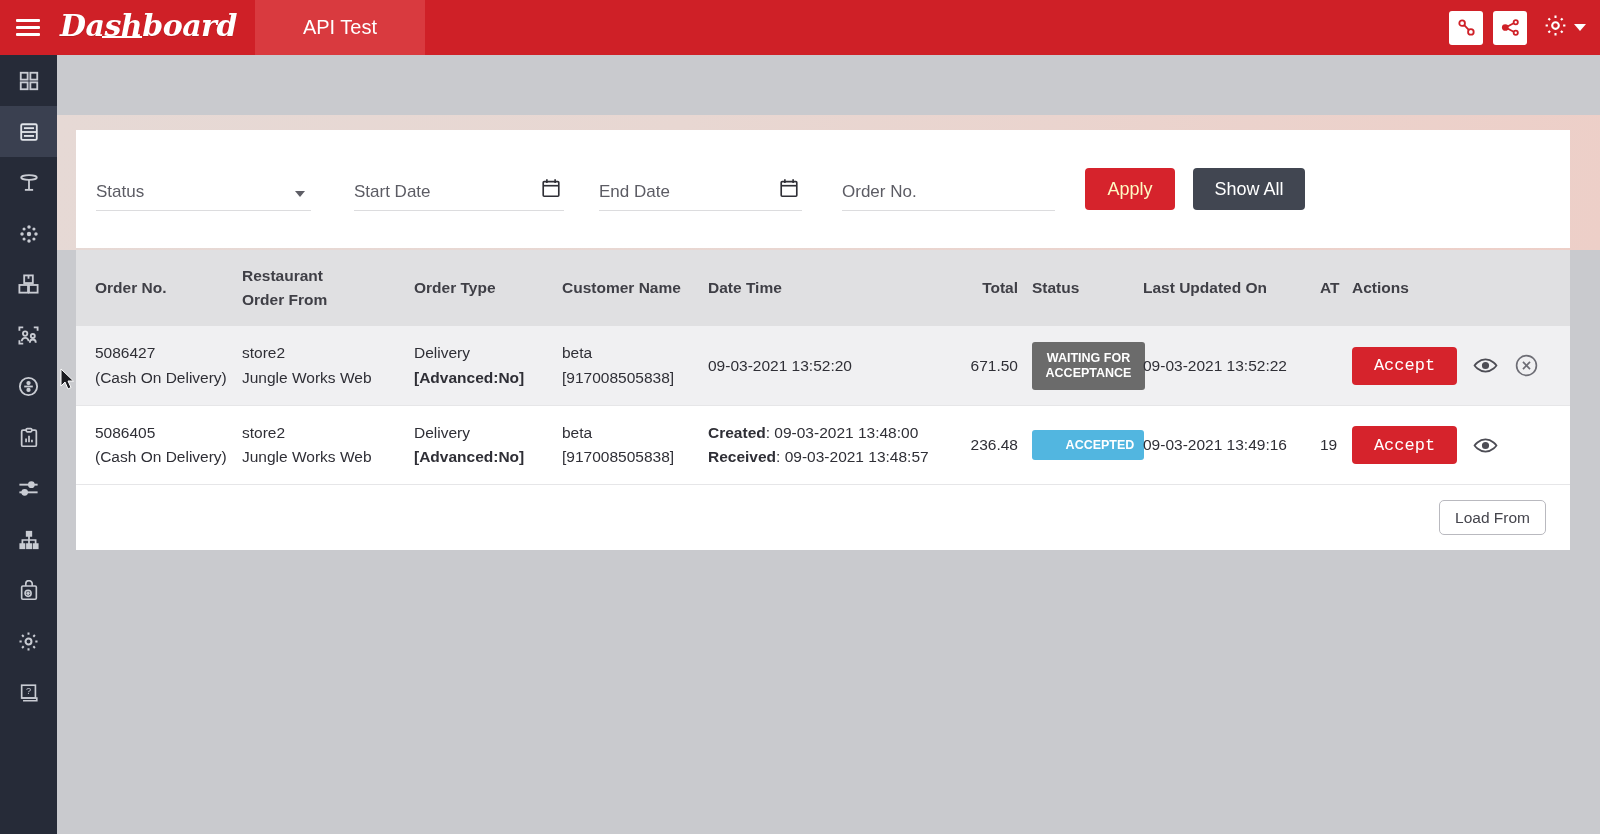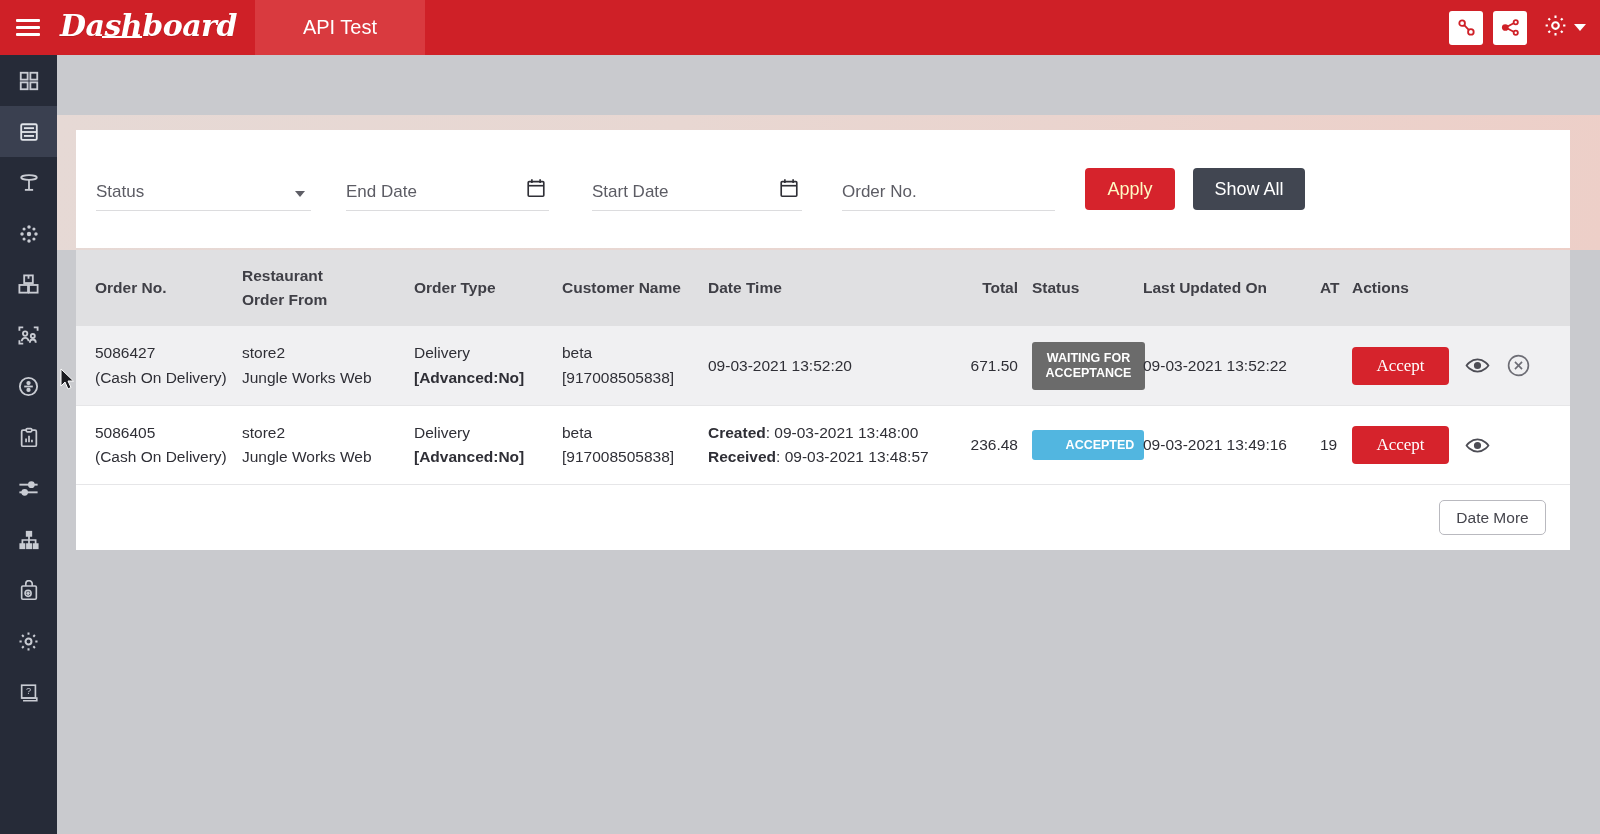--- a/index.html
+++ b/index.html
@@ -128,21 +128,21 @@
   .two-line div { line-height:1.55; }
   .bold { font-weight:bold; }
   .badge {
     display:inline-flex; align-items:center; justify-content:center; text-align:center;
     color:#fff; font-size:12.5px; font-weight:bold; border-radius:3px; line-height:1.2;padding-left:24px;
   }
   .badge-wait { background:#6b6b6b; width:113px; height:48px; padding:4px; }
   .badge-acc  { background:#52b6e0; width:112px; height:30px; }
   .btn-accept {
     background:#d6232c; color:#fff; border:none; border-radius:4px;
-    width:97px; height:38px; font-size:17px; cursor:pointer; font-family:Liberation Serif, serif;
+    width:105px; height:38px; font-size:17px; cursor:pointer; font-family:Liberation Mono, monospace;
   }
   .act-ic { margin-left:16px; cursor:pointer; display:flex; align-items:center; }
   .tfoot { height:66px; display:flex; align-items:center; justify-content:flex-end;
     padding-right:24px; border-top:1px solid #e6e6e8; }
   .btn-loadmore {
     background:#fff; color:#44444c; border:1px solid #b9b9bf; border-radius:5px;
     width:107px; height:35px; font-size:15.5px; cursor:pointer; font-family:inherit;
   }
 
   
@@ -307,35 +307,35 @@
   <div class="pinkband"></div>
 
   <div class="filtercard">
 
     <div class="field f-status">
       <span class="lbl">Status</span>
       <span class="sel-caret"></span>
       <span class="line"></span>
     </div>
 
-    <div class="field f-end">
-      <span class="lbl">End Date</span>
+    <div class="field f-start">
+      <span class="lbl">Start Date</span>
       <span class="cal-ic">
         <svg width="22" height="22" viewBox="0 0 24 24" fill="none" stroke="#2f2f36" stroke-width="1.8">
           <rect x="3.5" y="5" width="17" height="16" rx="1"></rect>
           <line x1="3.5" y1="9.5" x2="20.5" y2="9.5"></line>
           <line x1="7.5" y1="2.5" x2="7.5" y2="6.5"></line>
           <line x1="16.5" y1="2.5" x2="16.5" y2="6.5"></line>
         </svg>
       </span>
       <span class="line"></span>
     </div>
 
-    <div class="field f-start">
-      <span class="lbl">Start Date</span>
+    <div class="field f-end">
+      <span class="lbl">End Date</span>
       <span class="cal-ic">
         <svg width="22" height="22" viewBox="0 0 24 24" fill="none" stroke="#2f2f36" stroke-width="1.8">
           <rect x="3.5" y="5" width="17" height="16" rx="1"></rect>
           <line x1="3.5" y1="9.5" x2="20.5" y2="9.5"></line>
           <line x1="7.5" y1="2.5" x2="7.5" y2="6.5"></line>
           <line x1="16.5" y1="2.5" x2="16.5" y2="6.5"></line>
         </svg>
       </span>
       <span class="line"></span>
     </div>
@@ -443,21 +443,21 @@
         <span class="act-ic">
           <svg width="25" height="19" viewBox="0 0 24 18" fill="none" stroke="#4d4d55" stroke-width="1.7">
             <path d="M1.5 9s3.8-5.8 10.5-5.8S22.5 9 22.5 9s-3.8 5.8-10.5 5.8S1.5 9 1.5 9z"></path>
             <circle cx="12" cy="9" r="2.6" fill="#4d4d55"></circle>
           </svg>
         </span>
       </div>
     </div>
 
     <div class="tfoot">
-      <button class="btn-loadmore">Date More</button>
+      <button class="btn-loadmore">Load From</button>
     </div>
   </div>
 
   <div class="cursor">
     <svg width="16" height="24" viewBox="0 0 16 24">
       <path d="M1 1 L1 18 L5 14 L8 21 L11 19.5 L8 13 L13.5 13 Z" fill="#1b1b20" stroke="#fff" stroke-width="1"></path>
     </svg>
   </div>
 
 </div>

